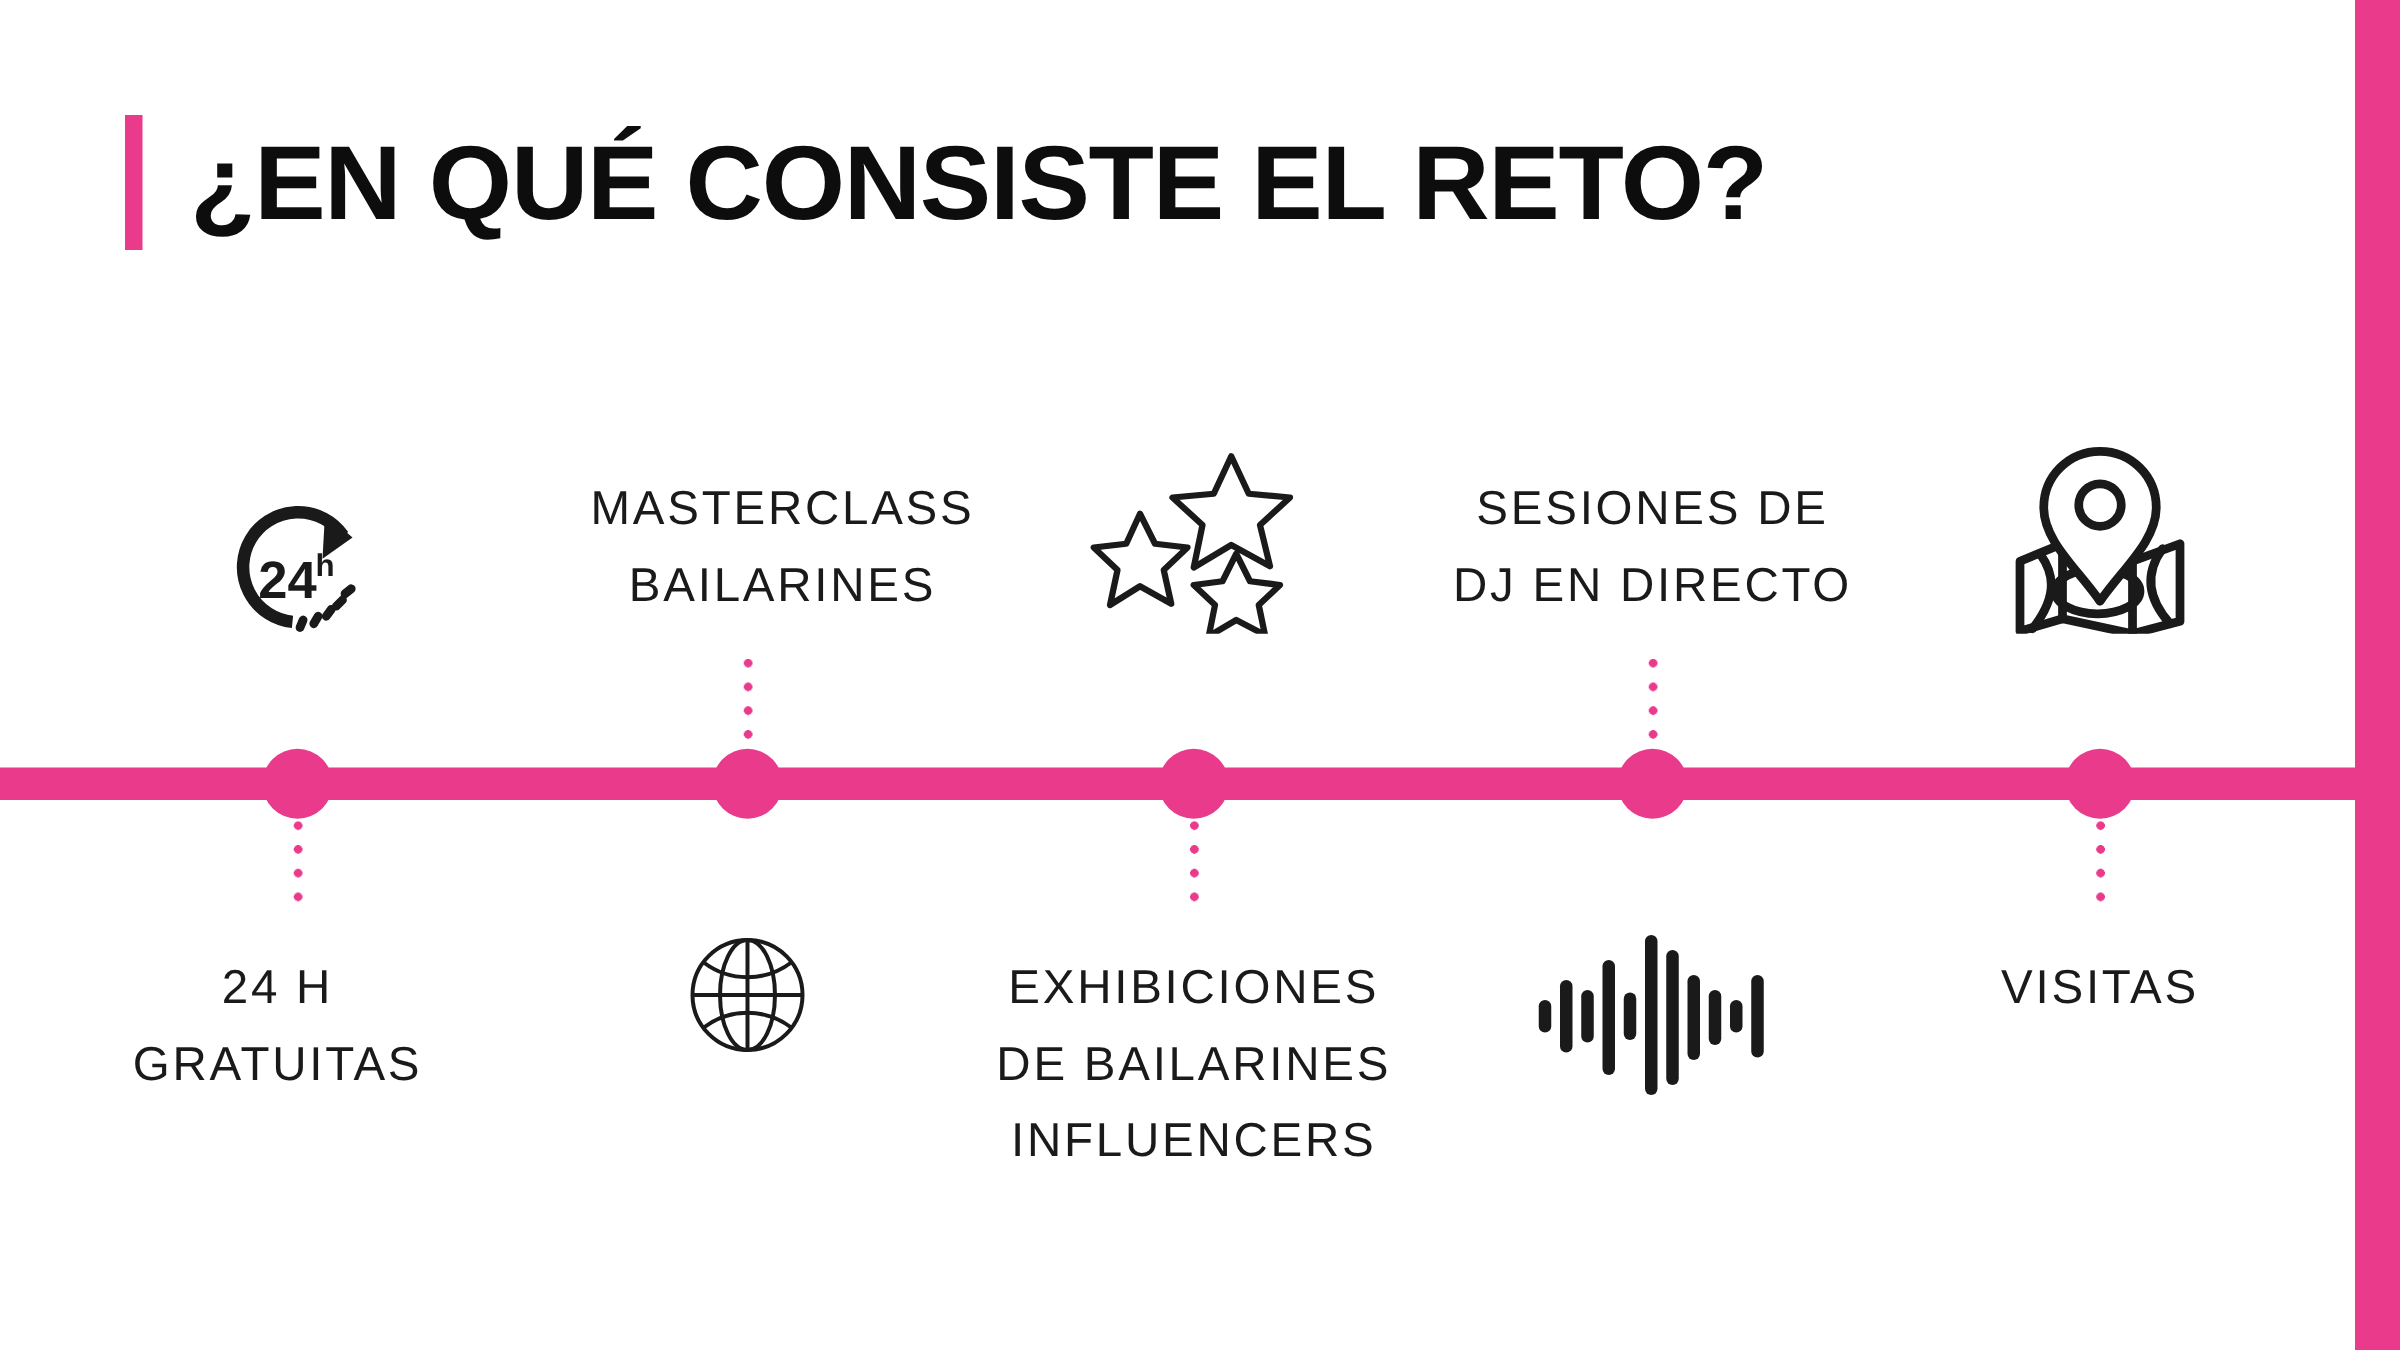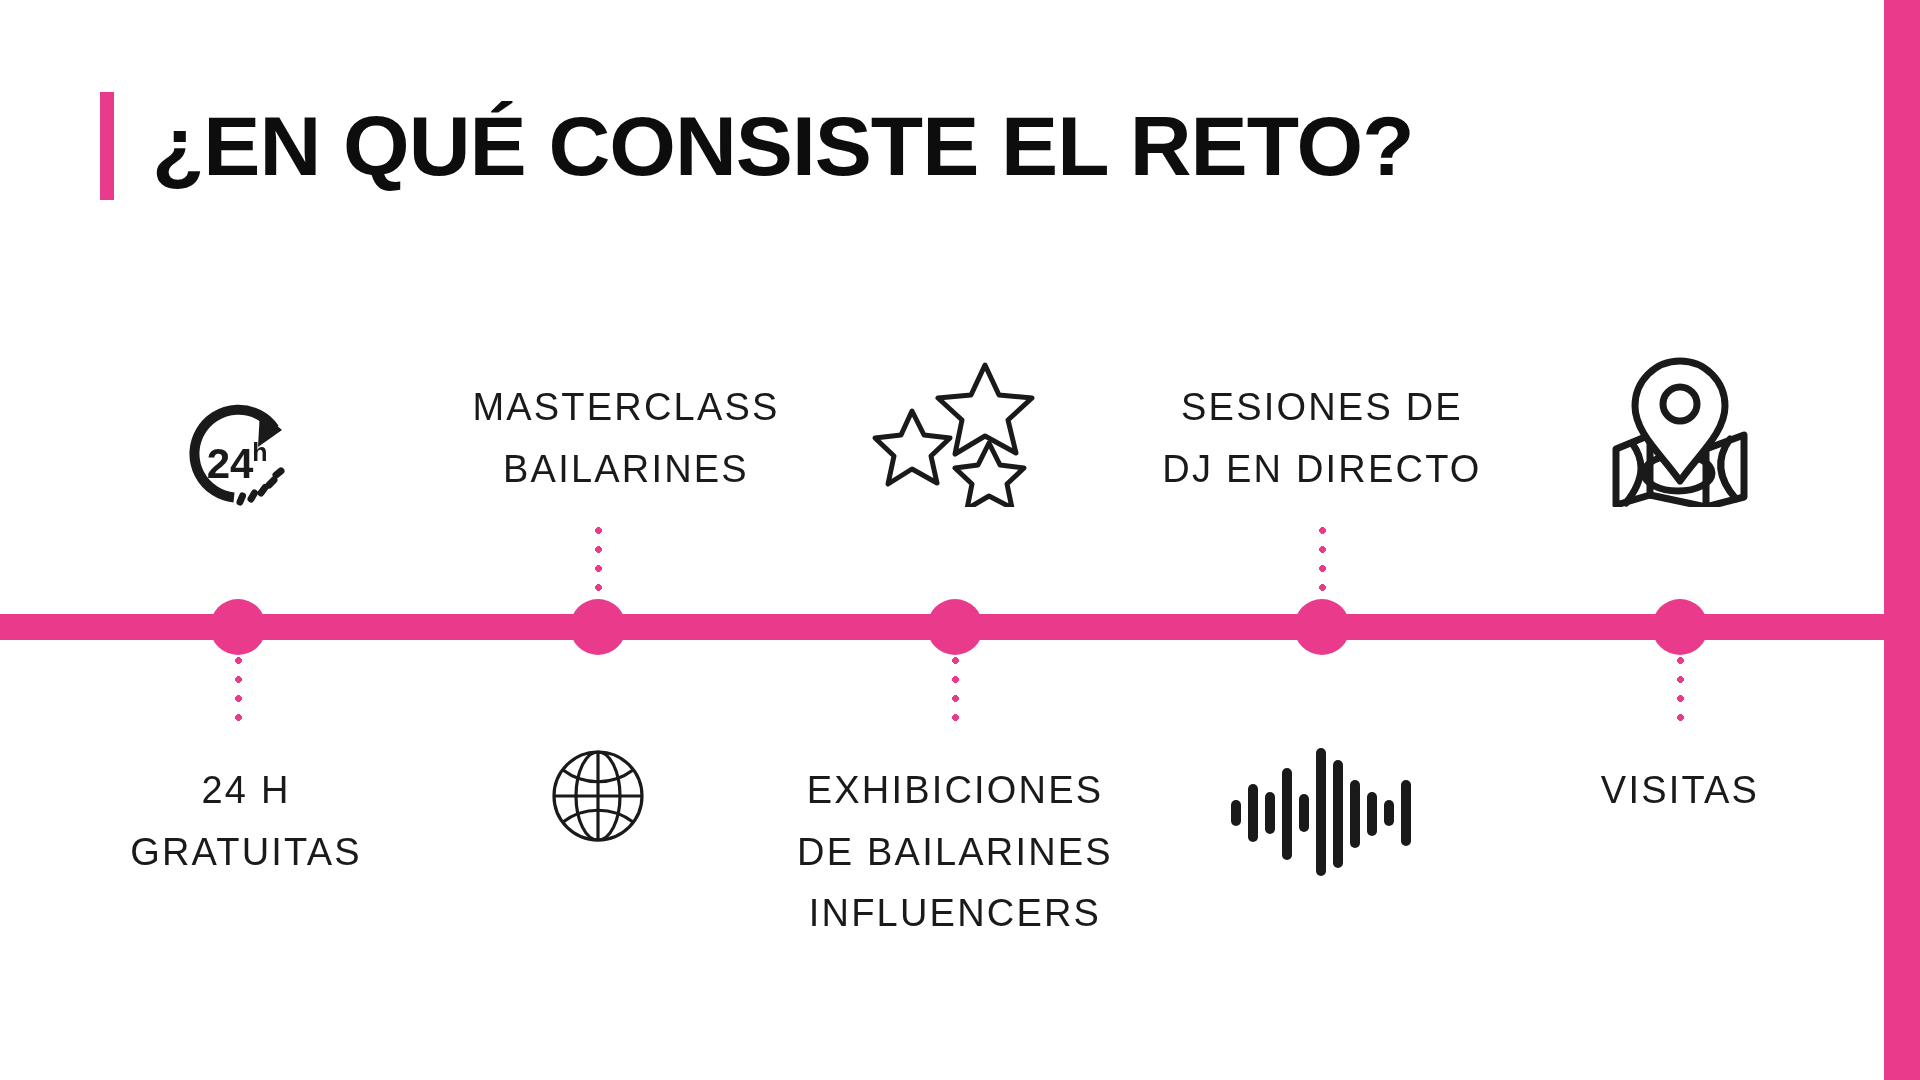--- a/index.html
+++ b/index.html
@@ -136,21 +136,21 @@
         <line x1="77" y1="98" x2="80.5" y2="92"></line>
         <line x1="87" y1="92" x2="91" y2="86.5"></line>
         <line x1="95" y1="84" x2="100" y2="79"></line>
         <line x1="102" y1="74" x2="107" y2="70"></line>
       </g>
       <text x="56" y="77" font-family="'Liberation Sans',sans-serif" font-size="42" font-weight="700" fill="#1a1a1a" text-anchor="middle">24</text>
       <text x="86" y="60" font-family="'Liberation Sans',sans-serif" font-size="25" font-weight="700" fill="#1a1a1a" text-anchor="middle">h</text>
     </svg>
   </div>
 
-  <div class="label below" style="left:246px; top:760px;">
+  <div class="label below" style="left:222px; top:760px;">
     <div>24 H</div>
     <div>GRATUITAS</div>
   </div>
 
   <div class="node" style="left: 598px; background: rgb(233, 58, 140);"></div>
   <div class="connector up" style="left: 598px; background-image: radial-gradient(circle at 3.5px 3.5px, rgb(233, 58, 140) 3.2px, rgba(0, 0, 0, 0) 3.6px);"></div>
 
   <div class="label above" style="left:598px; top:500px;margin-left:28px;">
     <div>MASTERCLASS</div>
     <div>BAILARINES</div>

